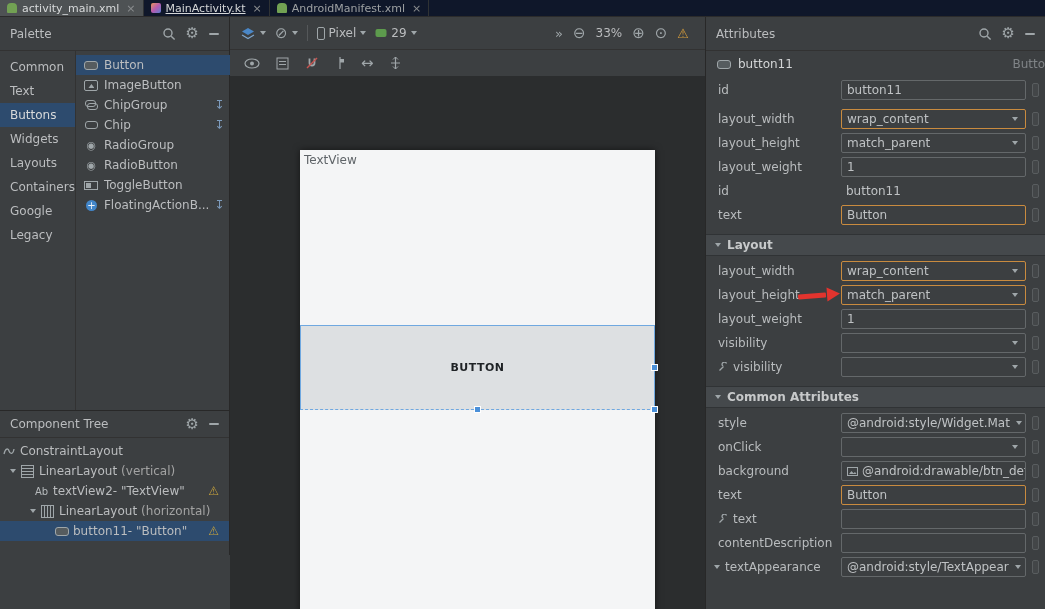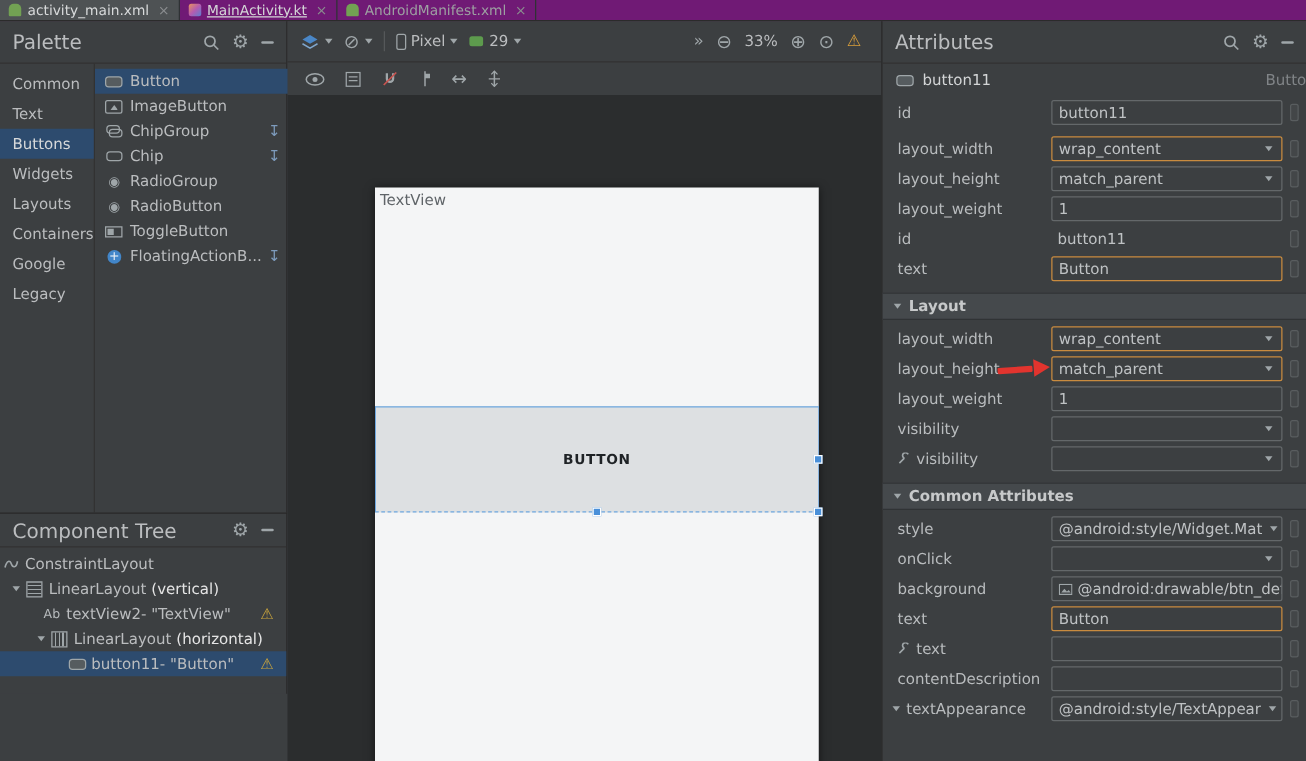--- a/index.html
+++ b/index.html
@@ -1,30 +1,30 @@
 <!DOCTYPE html>
 <html><head>
 <meta charset="utf-8">
 <style>
 *{margin:0;padding:0;box-sizing:border-box}
 html,body{width:1045px;height:609px;overflow:hidden}
 body{background:#3c3f41;font-family:"DejaVu Sans","Liberation Sans",sans-serif;font-size:12px;color:#bbbdbf;position:relative}
 .panel{position:absolute;background:#3c3f41}
 
-.tabbar{position:absolute;left:0;top:0;width:100%;height:17px;background:#701a75;border-bottom:1px solid #2b2b2b;display:flex;align-items:stretch}
+.tabbar{position:absolute;left:0;top:0;width:100%;height:17px;background:#0f172a;border-bottom:1px solid #2b2b2b;display:flex;align-items:stretch}
 .tab{display:flex;align-items:center;gap:5px;padding:0 7px;font-size:11px;color:#9da0a2;border-right:1px solid #2f3234}
 .tab.sel{background:#4e5254;color:#d8dadb}
 .tab.mod .lbl{color:#d4d6d7;text-decoration:underline}
 .tab .close{color:#8a8d8f;font-size:11px;margin-left:2px}
 .fic{width:10px;height:10px;border-radius:2px;flex:none}
 .fic.android{background:#72a153;border-radius:4px 4px 1px 1px}
 .fic.kotlin{background:linear-gradient(135deg,#e8935c 0%,#b55bb0 50%,#5b7fd0 100%)}
 
 .phead{height:34px;display:flex;align-items:center;gap:10px;padding:0 10px;border-bottom:1px solid #323232;flex:none}
-.phead .t{flex:1;font-size:16px;color:#bbbdbf}
+.phead .t{flex:1;font-size:12px;color:#bbbdbf}
 .g{color:#9fa6a9;font-size:13px;line-height:1}
 .g.big{font-size:15px}
 .bar{width:10px;height:2px;background:#9fa6a9;border-radius:1px}
 
 .palette{left:0;top:17px;width:230px;height:393px;border-right:1px solid #282828;display:flex;flex-direction:column}
 .pbody{flex:1;display:flex;min-height:0}
 .cats{width:88px;border-right:1px solid #323232;padding-top:4px}
 .cat{height:24px;line-height:24px;padding-left:10px;color:#bbbdbf}
 .cat.sel{background:#2d4b6e;color:#d7d9da}
 .pitems{flex:1;padding-top:4px}
@@ -47,21 +47,21 @@
 .wi-switch::after{content:"";position:absolute;width:7px;height:7px;border-radius:50%;background:#9fa6a9;right:0;top:3.5px}
 .wi-fab::before{content:"+";width:11px;height:11px;border-radius:50%;background:#4286c9;color:#ecf2f8;font-size:10px;display:flex;align-items:center;justify-content:center}
 .wi-linearv::before{content:"";width:11px;height:11px;border:1px solid #9fa6a9;background:repeating-linear-gradient(to bottom,transparent 0 2px,#9fa6a9 2px 3px)}
 .wi-linearh::before{content:"";width:11px;height:11px;border:1px solid #9fa6a9;background:repeating-linear-gradient(to right,transparent 0 2px,#9fa6a9 2px 3px)}
 .wi-ab::before{content:"Ab";font-size:10px;color:#b6babc}
 
 .tree{left:0;top:410px;width:230px;height:145px;border-top:1px solid #282828;border-right:1px solid #282828;display:flex;flex-direction:column}
 .tree .phead{height:27px}
 .trows{padding-top:3px}
 .trow{height:20px;display:flex;align-items:center;gap:4px;position:relative;white-space:nowrap}
-.trow .suffix{color:#e5e5e5}
+.trow .suffix{color:#a3a3a3}
 .trow.sel{background:#2d4b6e}
 .trow .warn{position:absolute;right:10px;color:#c9a43d;font-size:12px}
 .exp{width:0;height:0;border-left:4px solid transparent;border-right:4px solid transparent;border-top:5px solid #9fa6a9;flex:none}
 .exp.sm{border-left-width:3.5px;border-right-width:3.5px;border-top-width:4.5px}
 
 .design{left:230px;top:17px;width:475px;height:592px;display:flex;flex-direction:column}
 .maintb{height:33px;display:flex;align-items:center;gap:9px;padding:0 10px;border-bottom:1px solid #323232}
 .designtb{height:26px;display:flex;align-items:center;gap:16px;padding-left:14px;flex:none}
 .canvas{flex:1;background:#2b2d2e;position:relative;overflow:hidden}
 .vdiv{width:1px;height:16px;background:#55585a}

